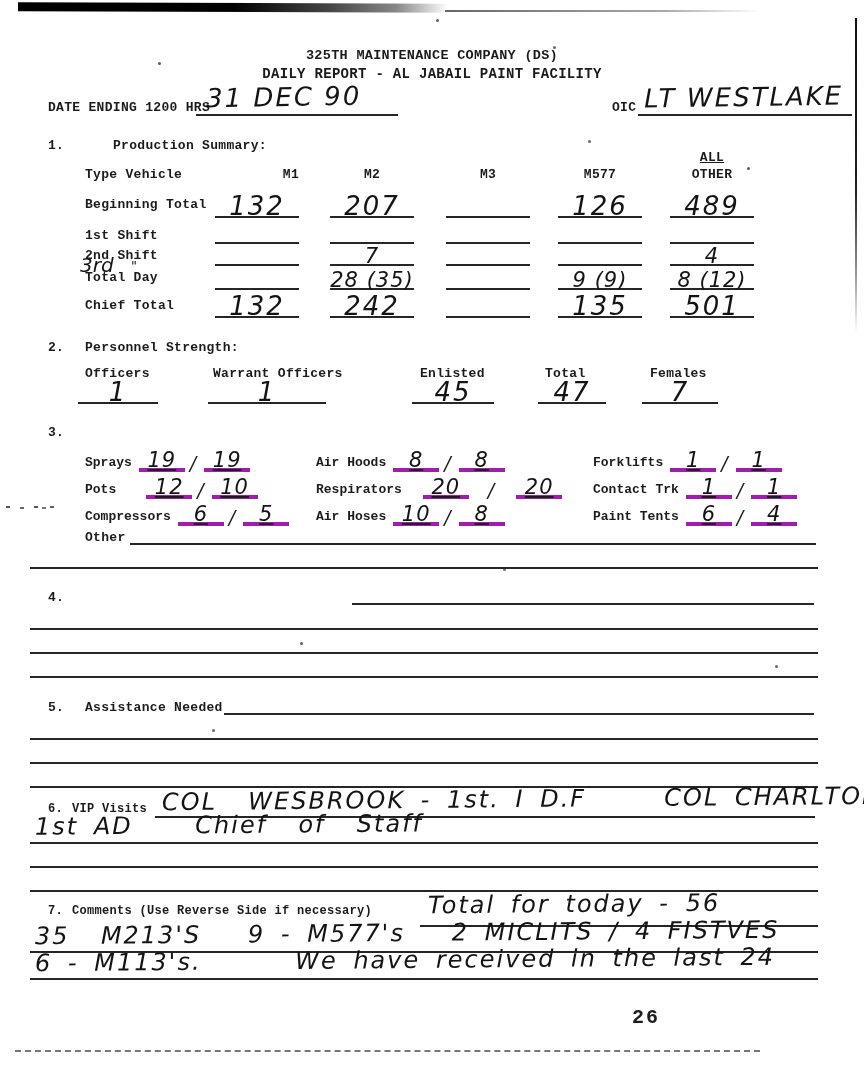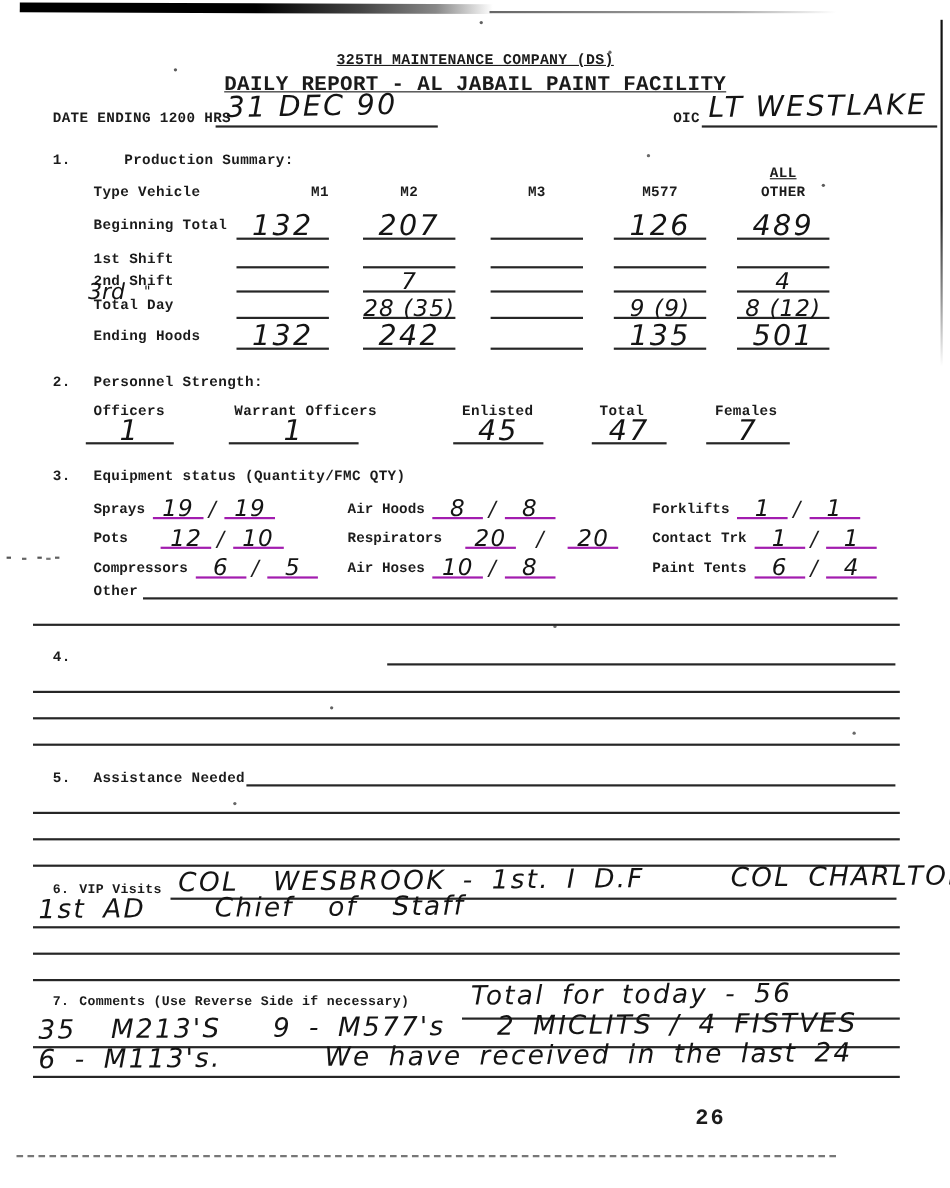--- a/index.html
+++ b/index.html
@@ -6,41 +6,41 @@
   .page {
     position:relative; width:864px; height:1080px; margin:0 auto;
     background:#ffffff; overflow:hidden;
     font-family:"Liberation Mono","DejaVu Sans Mono",monospace;
     color:#1c1c1c;
   }
   
   .t { position:absolute; font-family:"Liberation Mono","DejaVu Sans Mono",monospace;
        font-weight:700; font-size:13px; letter-spacing:0.3px; white-space:pre; color:#1b1b1b; }
   .t-sm { font-size:12px; }
-  .t-center { left:0; width:864px; text-align:center;text-decoration:underline; }
+  .t-center { left:0; width:864px; text-align:center; }
   
   .hw { position:absolute; font-family:"DejaVu Sans",sans-serif; font-style:oblique;
         font-weight:500; color:#141414; white-space:pre; line-height:1; }
   .hw-xl { font-size:26px; letter-spacing:2px; }
   .hw-lg { font-size:21px; letter-spacing:1px; }
   .hw-md { font-size:17px; letter-spacing:1px; }
   .hw-line { font-size:24px; letter-spacing:2px; word-spacing:6px; transform:rotate(-0.5deg); }
   
   .rule { position:absolute; border-top:2px solid #262626; height:0; }
   .uline { position:absolute; border-bottom:2px solid #262626; height:0; }
   
   .cell { position:absolute; border-bottom:2px solid #262626;
           display:flex; align-items:flex-end; justify-content:center; }
   .cell .hw { position:static; transform:translateY(3px); }
   
   .equip { position:absolute; display:flex; align-items:flex-end; }
   .equip .lbl { position:static; font-family:"Liberation Mono","DejaVu Sans Mono",monospace;
                 font-weight:700; font-size:13px; white-space:pre; padding-bottom:2px; }
-  .qcell { width:46px; margin-left:7px; border-bottom:2px solid #a21caf;
-           display:flex; justify-content:center; align-items:flex-start; }
+  .qcell { width:46px; margin-left:7px; border-bottom:4px solid #a21caf;
+           display:flex; justify-content:center; align-items:flex-start;text-decoration:underline; }
   .qcell .hw { position:static; transform:translateY(3px); }
   .qslash { font-family:"DejaVu Sans",sans-serif; font-style:oblique; font-size:19px;
             margin:0 1px 0 5px; transform:translateY(2px); }
   
   .bar-top { position:absolute; left:18px; top:3px; width:430px; height:9px;
              background:linear-gradient(to right,#000 0%,#000 50%,#444 72%,#888 88%,transparent 100%);
              transform:rotate(0.2deg); }
   .bar-top-tail { position:absolute; left:445px; top:10px; width:315px; height:2px;
              background:linear-gradient(to right,#666,#aaa 70%,transparent); }
   .edge-right { position:absolute; left:855px; top:18px; width:2px; height:315px;
@@ -64,21 +64,21 @@
 <div class="page">
 
   <div class="bar-top"></div>
   <div class="bar-top-tail"></div>
   <div class="edge-right"></div>
   <div class="noise-dots"></div>
   <div class="margin-specks"></div>
   <div class="bottom-dashes"></div>
 
   <div class="t t-center" style="top:48px; font-size:13.5px;">325TH MAINTENANCE COMPANY (DS)</div>
-  <div class="t t-center" style="top:66px; font-size:19px;">DAILY REPORT - AL JABAIL PAINT FACILITY</div>
+  <div class="t t-center" style="top:66px; font-size:14px;">DAILY REPORT - AL JABAIL PAINT FACILITY</div>
 
   <div class="t" style="left:48px; top:100px;">DATE ENDING 1200 HRS</div>
   <div class="hw hw-xl" style="left:206px; top:84px; transform:rotate(-1deg);">31 DEC 90</div>
   <div class="uline" style="left:196px; top:114px; width:202px;"></div>
 
   <div class="t" style="left:612px; top:100px;">OIC</div>
   <div class="hw hw-xl" style="left:644px; top:84px; transform:rotate(-0.8deg);">LT WESTLAKE</div>
   <div class="uline" style="left:638px; top:114px; width:214px;"></div>
 
   <div class="t" style="left:48px; top:138px;">1.</div>
@@ -156,21 +156,21 @@
   <div class="cell" style="left:446px; top:262px; width:84px; height:26px;">
       <span class="hw hw-lg"></span>
     </div>
   <div class="cell" style="left:558px; top:262px; width:84px; height:26px;">
       <span class="hw hw-lg">9 (9)</span>
     </div>
   <div class="cell" style="left:670px; top:262px; width:84px; height:26px;">
       <span class="hw hw-lg">8 (12)</span>
     </div>
 
-  <div class="t" style="left:85px; top:298px;">Ending Hoods</div>
+  <div class="t" style="left:85px; top:298px;">Chief Total</div>
   <div class="cell" style="left:215px; top:284px; width:84px; height:32px;">
       <span class="hw hw-xl">132</span>
     </div>
   <div class="cell" style="left:330px; top:284px; width:84px; height:32px;">
       <span class="hw hw-xl">242</span>
     </div>
   <div class="cell" style="left:446px; top:284px; width:84px; height:32px;">
       <span class="hw hw-xl"></span>
     </div>
   <div class="cell" style="left:558px; top:284px; width:84px; height:32px;">
@@ -199,21 +199,20 @@
       <span class="hw hw-xl">45</span>
     </div>
   <div class="cell" style="left:538px; top:370px; width:68px;  height:32px;">
       <span class="hw hw-xl">47</span>
     </div>
   <div class="cell" style="left:642px; top:370px; width:76px;  height:32px;">
       <span class="hw hw-xl">7</span>
     </div>
 
   <div class="t" style="left:48px; top:425px;">3.</div>
-  <div class="t" style="left:85px; top:425px;">Equipment status (Quantity/FMC QTY)</div>
 
   <div class="equip" style="left:85px;  top:444px; height:28px;">
     <span class="lbl">Sprays</span>
     <span class="qcell">
         <span class="hw hw-lg">19</span>
       </span>
     <span class="qslash">/</span>
     <span class="qcell">
         <span class="hw hw-lg">19</span>
       </span>

